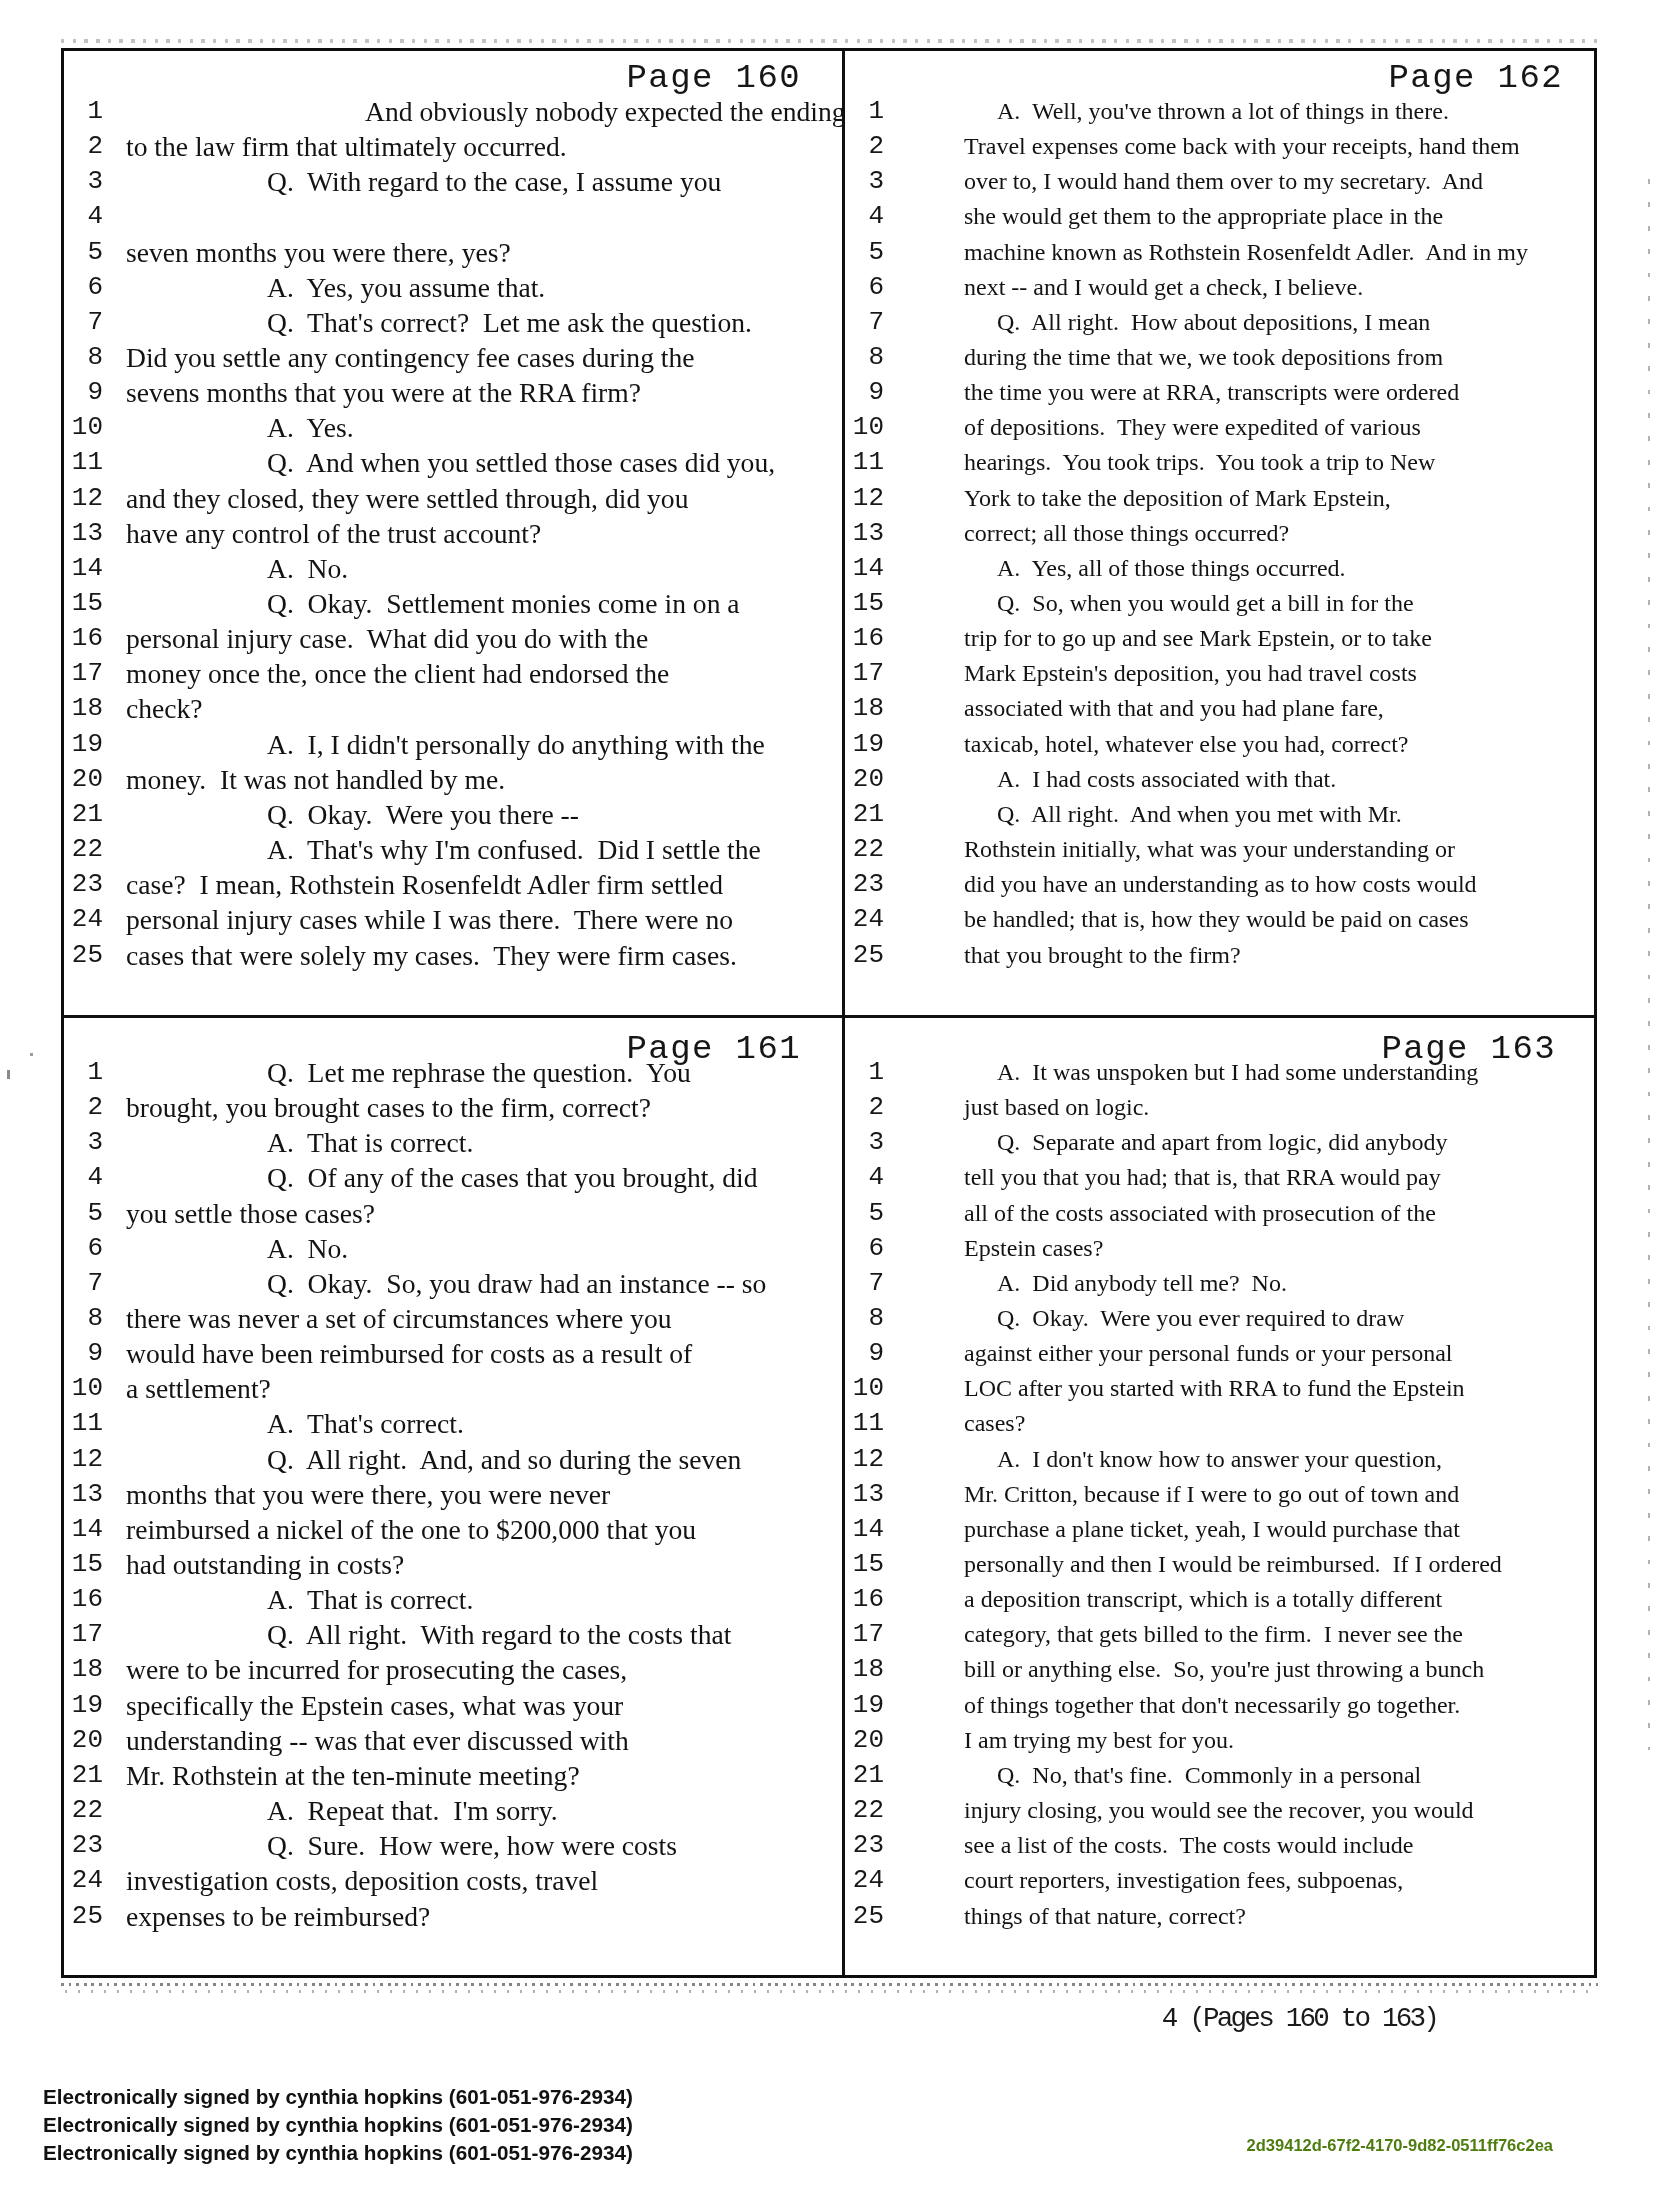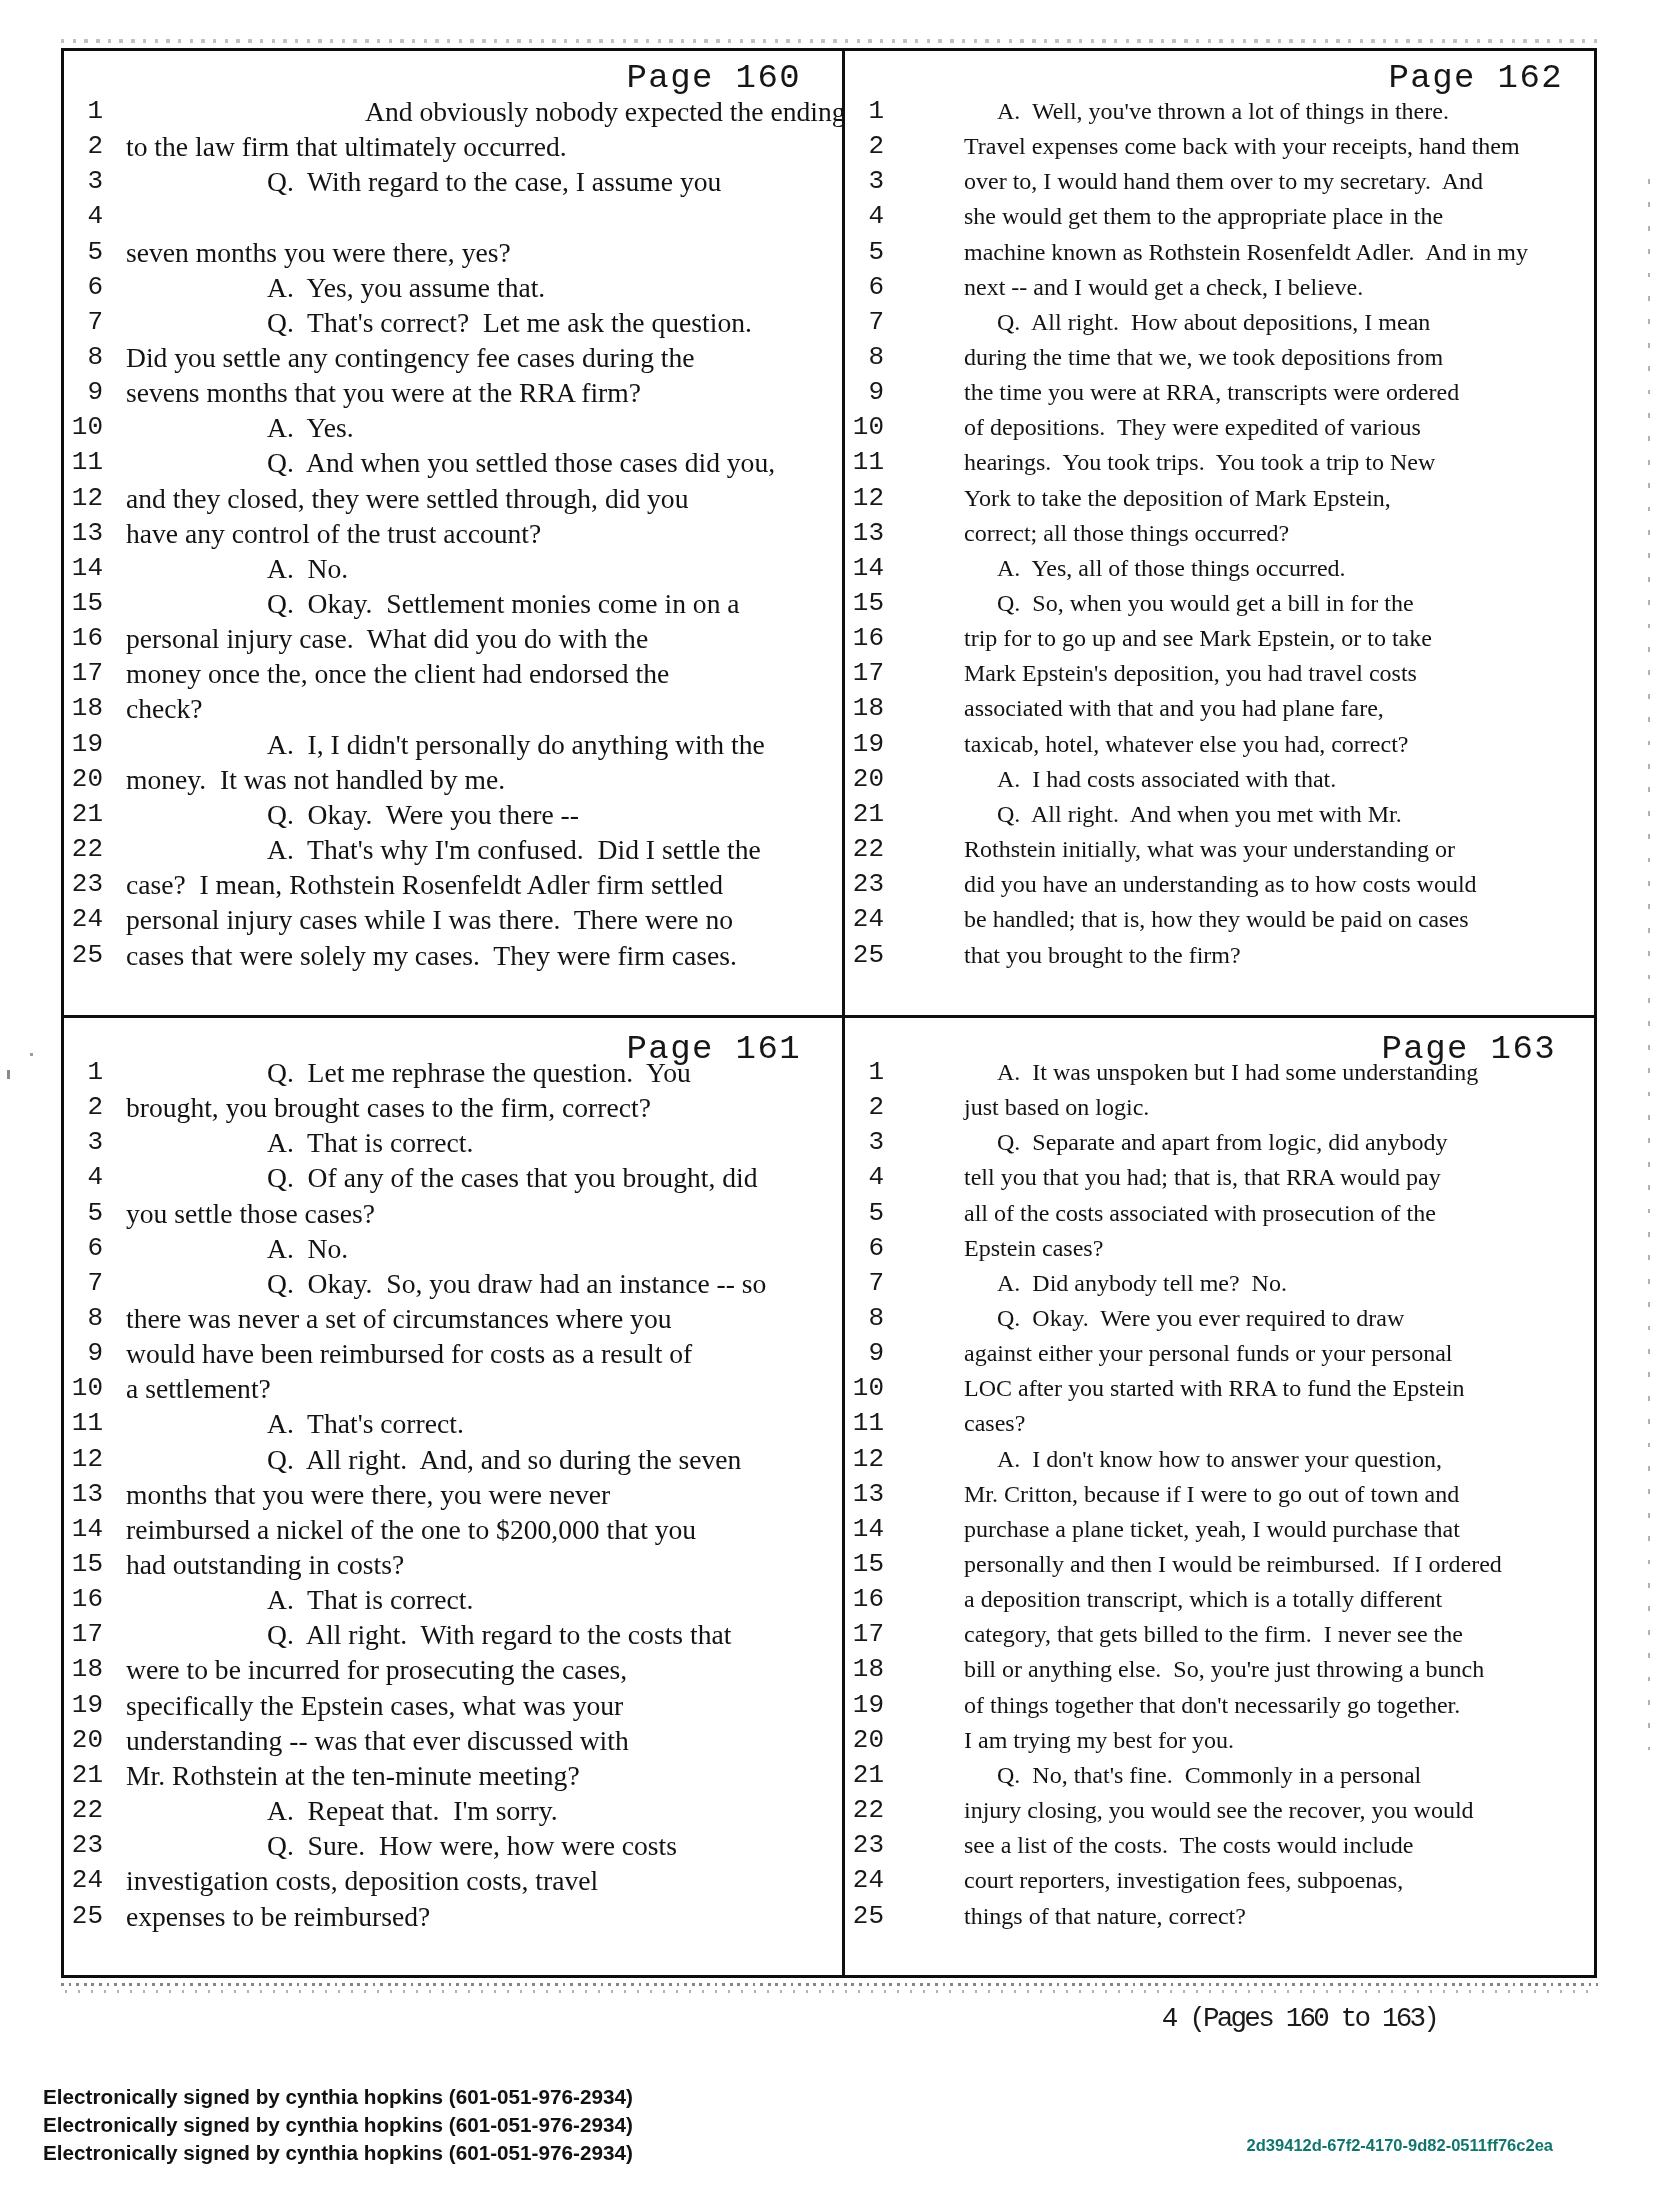--- a/index.html
+++ b/index.html
@@ -53,21 +53,21 @@
     color:#1a1a1a;white-space:pre;
   }
   #signature-block{position:absolute;left:43px;top:2083px;}
   .signature-line{
     font-family:"Liberation Sans", sans-serif;font-weight:bold;
     font-size:20.7px;line-height:28px;color:#111;white-space:pre;
   }
   #document-id{
     position:absolute;top:2136px;right:121px;
     font-family:"Liberation Sans", sans-serif;font-weight:bold;
-    font-size:16.5px;color:#0f766e;white-space:pre;
+    font-size:16.5px;color:#4d7c0f;white-space:pre;
   }
   
   .noise-band{position:absolute;left:61px;width:1537px;}
   #noise-top{top:39px;height:4.1px;opacity:.28;
     background:repeating-linear-gradient(90deg,#222 0 3.4px,transparent 3.4px 11.7px);}
   #noise-bottom-1{top:1983px;height:3.4px;opacity:.55;
     background:repeating-linear-gradient(90deg,#222 0 2.8px,transparent 2.8px 7.6px);}
   #noise-bottom-2{top:1990px;height:2.8px;opacity:.38;
     background:repeating-linear-gradient(90deg,transparent 0 4.1px,#333 4.1px 6.2px,transparent 6.2px 13px);}
   #margin-dots{

